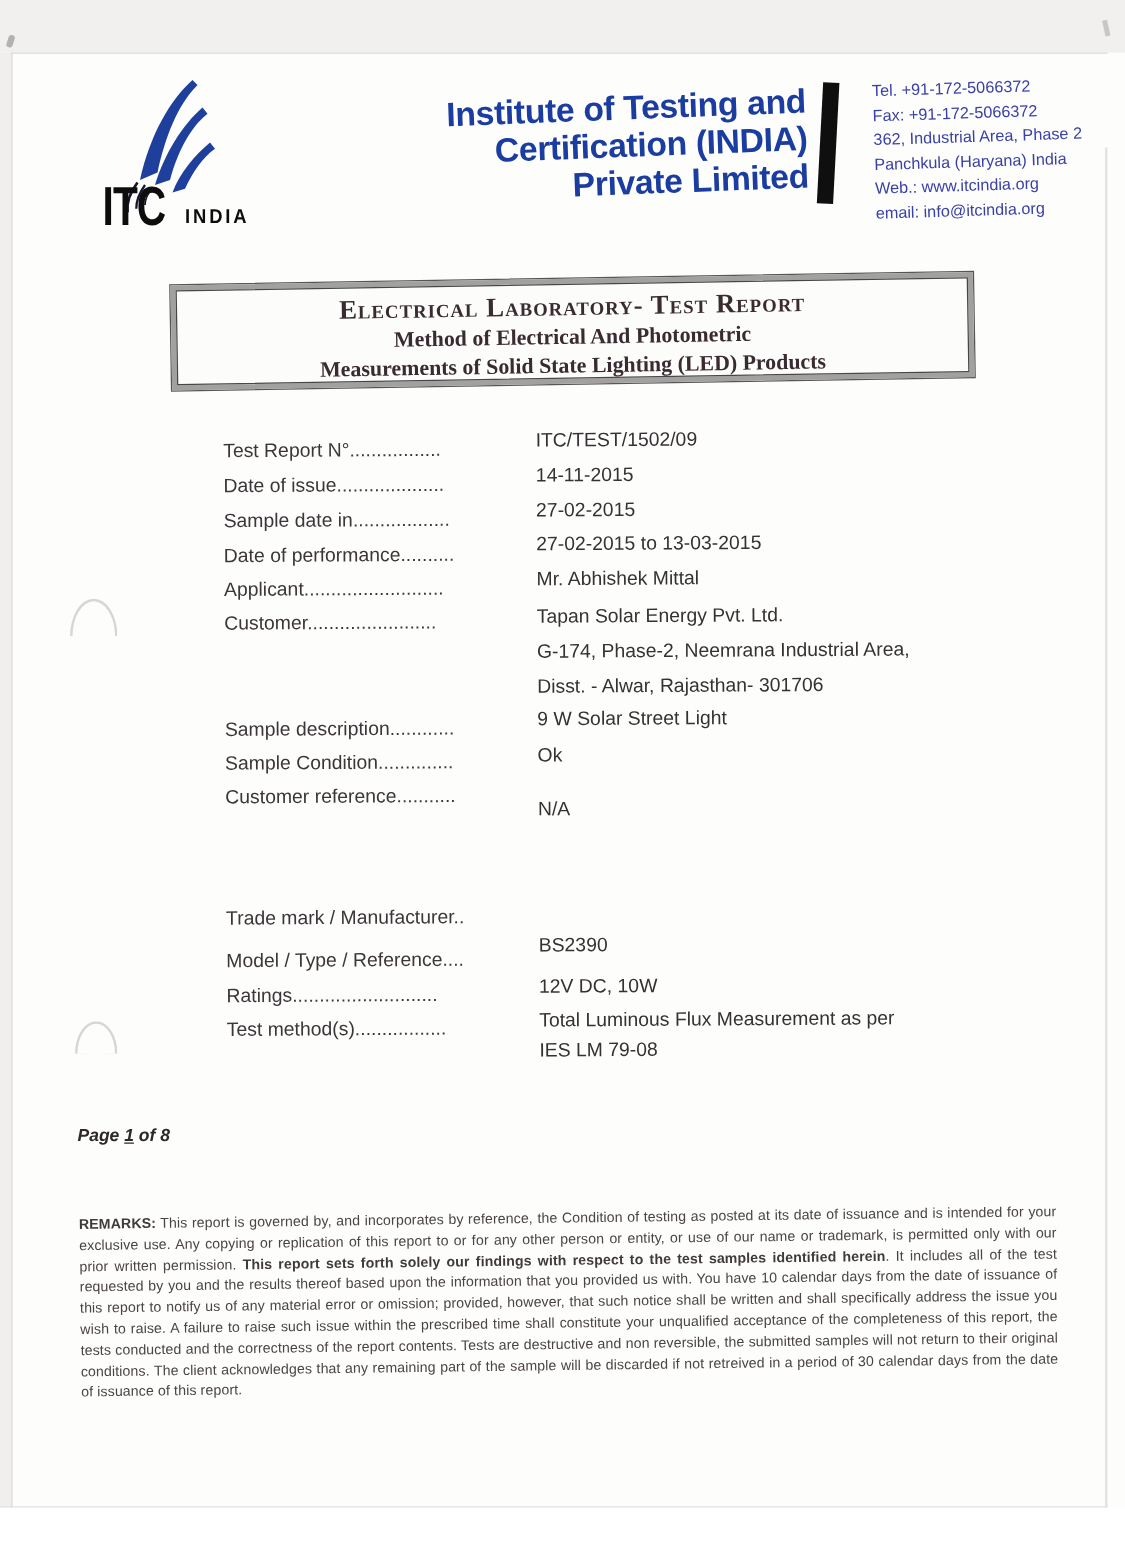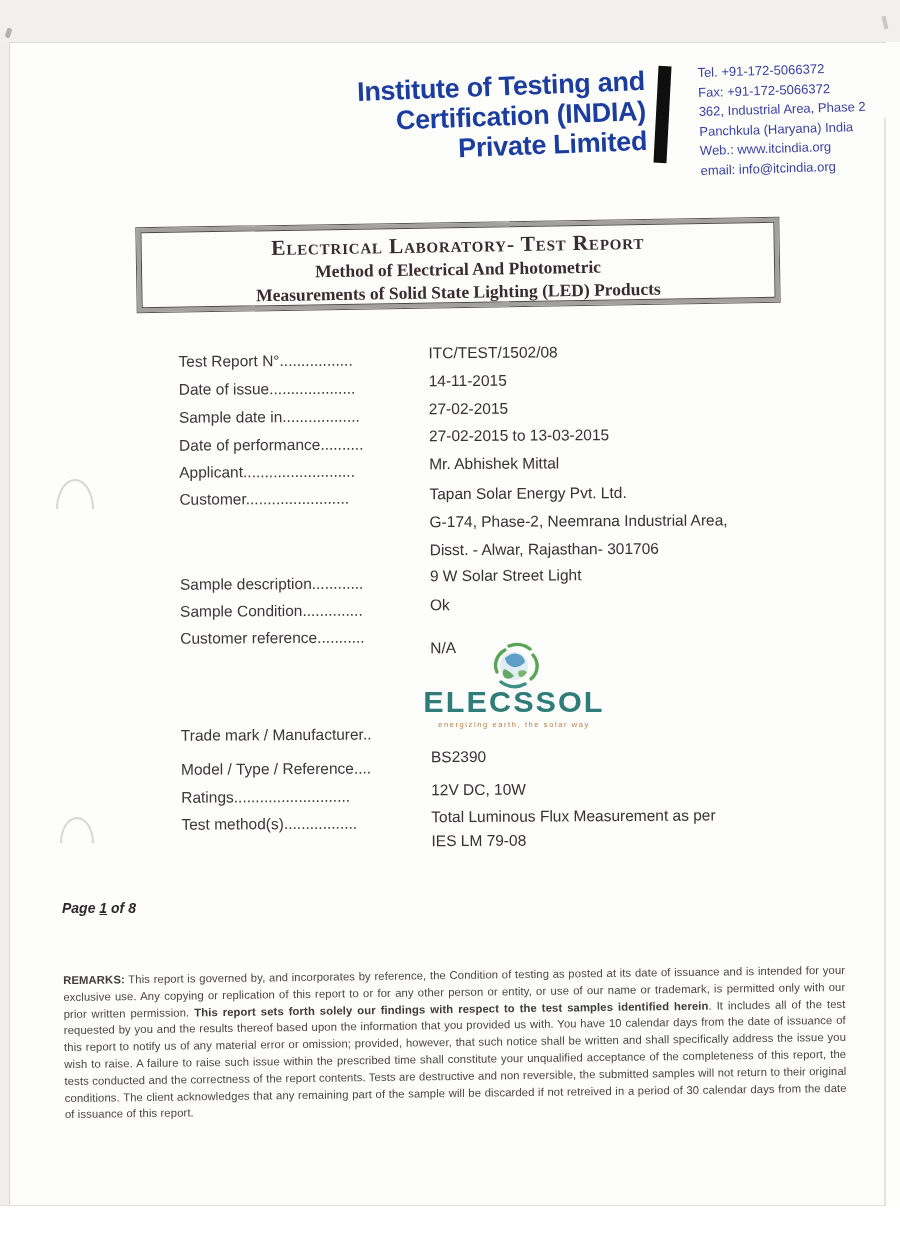--- a/index.html
+++ b/index.html
@@ -74,20 +74,32 @@
   <div class="scan-top"></div>
   <div class="scan-left"></div>
   <div class="scan-bottom"></div>
   <div class="edge-top"></div>
   <div class="edge-left"></div>
   <div class="edge-right"></div>
   <div class="edge-bottom"></div>
   <div class="speck1"></div>
   <div class="speck2"></div>
 
+  <div class="logo-wrap">
+    <svg class="logo-svg" width="80" height="112" viewBox="0 0 80 112">
+      <path d="M58,0 C40,16 24,44 16,80 L30,74 C36,46 46,20 62,4 Z" fill="#1e3f9c"></path>
+      <path d="M66,22 C50,36 36,58 28,84 L40,80 C46,58 56,38 70,27 Z" fill="#1e3f9c"></path>
+      <path d="M72,50 C60,60 48,74 42,90 L52,87 C58,74 66,62 76,55 Z" fill="#1e3f9c"></path>
+      <path d="M14,82 C8,90 5,98 6,106" stroke="#15152e" stroke-width="2.2" fill="none"></path>
+      <path d="M20,84 C15,91 13,97 13,103" stroke="#15152e" stroke-width="1.8" fill="none"></path>
+      <path d="M26,86 C22,91 20,96 20,100" stroke="#15152e" stroke-width="1.4" fill="none"></path>
+    </svg>
+    <div class="logo-itc">ITC</div>
+    <div class="logo-india">INDIA</div>
+  </div>
 
   <div class="org-name">
     <div>Institute of Testing and</div>
     <div>Certification (INDIA)</div>
     <div>Private Limited</div>
   </div>
 
   <div class="hdr-bar"></div>
 
   <div class="contact">
@@ -103,21 +115,21 @@
     <div class="tbox-mid"></div>
     <div class="tbox-in">
       <div class="t1">Electrical Laboratory- Test Report</div>
       <div class="t2">Method of Electrical And Photometric</div>
       <div class="t3">Measurements of Solid State Lighting (LED) Products</div>
     </div>
   </div>
 
   <div class="fields">
     <div class="flabel" style="top:352px">Test Report N°.................</div>
-    <div class="fvalue" style="top:345px">ITC/TEST/1502/08</div>
+    <div class="fvalue" style="top:345px">ITC/TEST/1502/09</div>
 
     <div class="flabel" style="top:380px">Date of issue....................</div>
     <div class="fvalue" style="top:373px">14-11-2015</div>
 
     <div class="flabel" style="top:408px">Sample date in..................</div>
     <div class="fvalue" style="top:401px">27-02-2015</div>
 
     <div class="flabel" style="top:436px">Date of performance..........</div>
     <div class="fvalue" style="top:428px">27-02-2015 to 13-03-2015</div>
 
@@ -148,34 +160,20 @@
     <div class="flabel" style="top:788px">Ratings...........................</div>
     <div class="fvalue" style="top:782px">12V DC, 10W</div>
 
     <div class="flabel" style="top:815px">Test method(s).................</div>
     <div class="fvalue" style="top:806px">
       <span class="vline2">Total Luminous Flux Measurement as per</span>
       <span class="vline2">IES LM 79-08</span>
     </div>
   </div>
 
-  <div class="tm-logo">
-    <svg class="tm-globe" width="78" height="52" viewBox="0 0 78 52">
-      <circle cx="39" cy="25" r="14" fill="#dfeef0"></circle>
-      <path d="M30,17 q7,-6 13,-4 q6,2 7,8 q-5,6 -12,5 q-7,-2 -8,-9Z" fill="#4a8fc0" opacity="0.85"></path>
-      <path d="M29,28 q6,2 10,7 q-4,4 -9,2 q-4,-3 -1,-9Z" fill="#5aa05a" opacity="0.9"></path>
-      <path d="M44,30 q5,-2 8,1 q-2,5 -7,5 q-3,-3 -1,-6Z" fill="#6fae5d" opacity="0.9"></path>
-      <path d="M22,31 a20,18 0 0 1 8,-22" stroke="#58a556" stroke-width="3.4" fill="none" stroke-linecap="round"></path>
-      <path d="M34,5 a20,18 0 0 1 21,3" stroke="#58a556" stroke-width="3.4" fill="none" stroke-linecap="round"></path>
-      <path d="M58,14 a20,18 0 0 1 -2,24" stroke="#58a556" stroke-width="3.4" fill="none" stroke-linecap="round"></path>
-      <path d="M50,43 a20,18 0 0 1 -24,-2" stroke="#3f8f84" stroke-width="3.4" fill="none" stroke-linecap="round"></path>
-    </svg>
-    <div class="tm-word" style="color:#2f7d78">ELECSSOL</div>
-    <div class="tm-tag" style="color:#bd8144">energizing earth, the solar way</div>
-  </div>
 
   <div class="arc arc1"></div>
   <div class="arc arc2"></div>
 
   <div class="page-footer">
     <span>Page</span>
     <span class="pnum">1</span>
     <span>of 8</span>
   </div>
 

